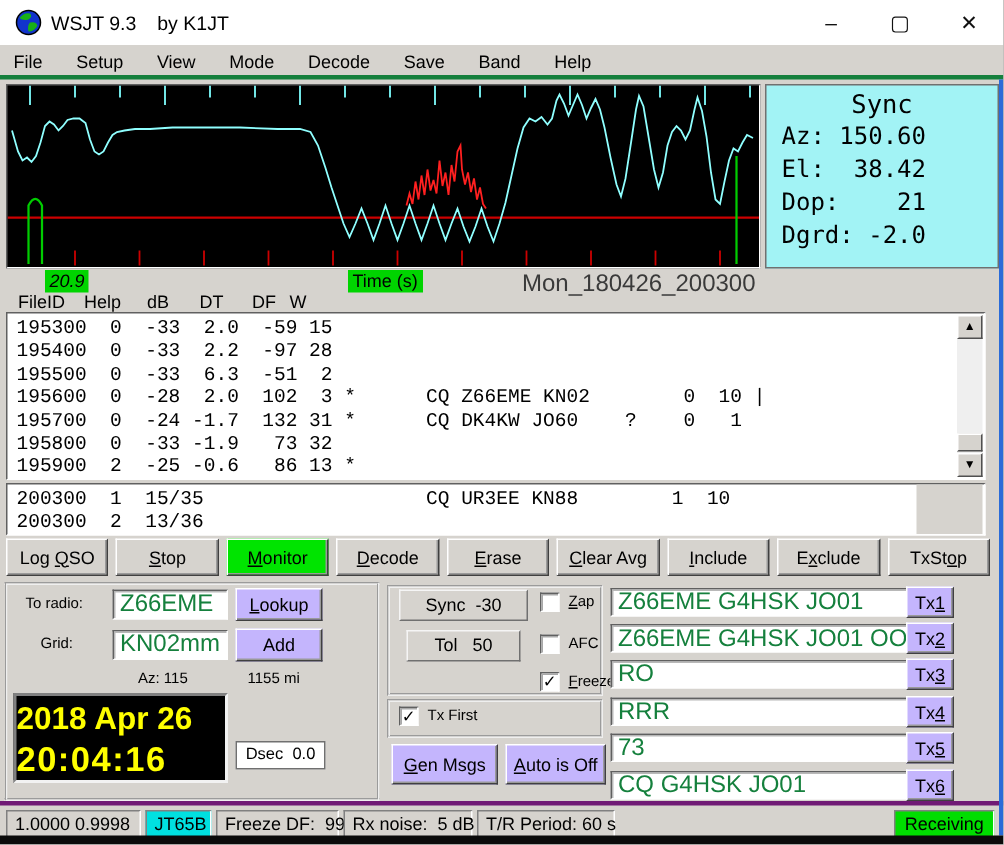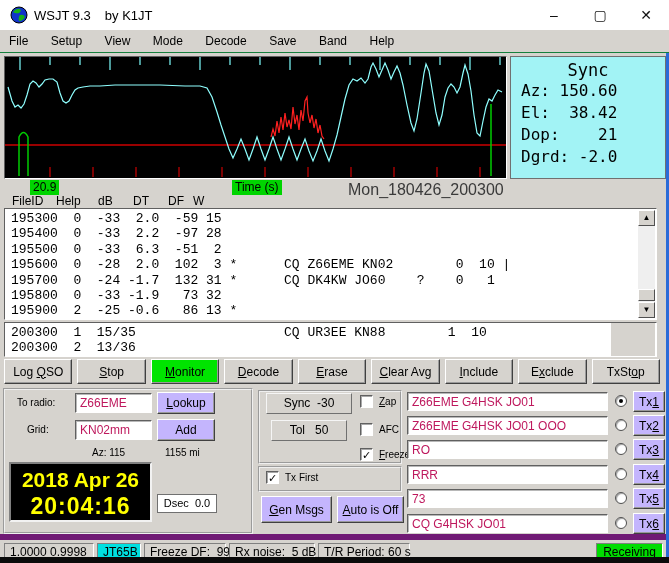--- a/index.html
+++ b/index.html
@@ -8,36 +8,36 @@
 
   
   #titlebar { position:absolute; left:0; top:0; width:669px; height:30px; background:#ffffff; }
   #app-icon { position:absolute; left:10px; top:6px; }
   #title-text { position:absolute; left:34px; top:8px; font-size:13px; color:#000; }
   #title-sub { margin-left:14px; }
   .wctl { position:absolute; top:0px; width:46px; height:30px; text-align:center; line-height:30px; font-size:14px; color:#111; }
   #btn-min { right:92px; }  #btn-max { right:46px; }  #btn-close { right:0px; }
 
   
-  #menubar { position:absolute; left:0; top:30px; width:669px; height:23px; background:#d6d3ce; border-bottom:1px solid #15803d; }
+  #menubar { position:absolute; left:0; top:30px; width:669px; height:23px; background:#d6d3ce; border-bottom:3px solid #15803d; }
   .menu-item { display:inline-block; padding:4px 9px 0 9px; font-size:12px; color:#000; }
 
   
   #spectrum { position:absolute; left:4px; top:56px; width:503px; height:123px;
               border-top:1px solid #606060; border-left:1px solid #606060;
               border-bottom:1px solid #fff; border-right:1px solid #fff; background:#000; }
   #moonbox { position:absolute; left:510px; top:56px; width:156px; height:123px;
              background:#a2f3f5; border:1px solid #707070;
              font-family:"DejaVu Sans Mono", monospace; color:#000; }
   #moon-title { text-align:center; font-size:17px; padding-top:3px; }
   .moon-line { font-size:16px; line-height:22px; padding-left:10px; white-space:pre; }
 
   
   .glabel { position:absolute; top:180px; font-size:12px; background:#00d400; color:#000; padding:0 3px; height:15px; line-height:15px; }
-  #freq-label { left:30px; }
+  #freq-label { left:30px;font-style:italic; }
   #time-label { left:232px; }
   #file-label { position:absolute; top:181px; left:348px; font-size:16px; color:#3a3a3a; }
 
   
   .dh { position:absolute; top:194px; font-size:12px; color:#000; }
 
   
   .textarea { position:absolute; left:4px; background:#fff;
               border-top:1px solid #606060; border-left:1px solid #606060;
               border-bottom:1px solid #fff; border-right:1px solid #fff; }
@@ -66,51 +66,51 @@
   
   #lowerpanel { position:absolute; left:0; top:386px; width:669px; height:148px; }
   .groupbox { position:absolute; border:2px groove #efefef; }
   #left-group { left:3px; top:2px; width:250px; height:146px; }
   #sync-group { left:258px; top:4px; width:144px; height:74px; }
   #txfirst-group { left:258px; top:80px; width:144px; height:26px; }
 
   .lbl { position:absolute; font-size:10px; color:#000; white-space:pre; }
   input.field { position:absolute; height:20px; background:#fff; border:1px solid;
                 border-color:#606060 #fff #fff #606060; box-shadow:inset 1px 1px 0 #b8b8b8;
-                font-family:"Liberation Sans", sans-serif; font-size:12px; color:#be185d; padding-left:4px; }
+                font-family:"Liberation Sans", sans-serif; font-size:16px; color:#15803d; padding-left:4px; }
   button.small { position:absolute; background:#c4b5fd; font-size:12px; color:#000;
                  border:1px solid; border-color:#fff #404040 #404040 #fff;
                  box-shadow:inset -1px -1px 0 #9a9a9a; cursor:default; }
 
   #clock { position:absolute; left:9px; top:76px; width:143px; height:60px; background:#000;
-           border:2px solid; border-color:#808080 #f2f2f2 #f2f2f2 #808080; text-align:center; }
+           border:2px solid; border-color:#808080 #f2f2f2 #f2f2f2 #808080; }
   #clock-date { color:#ffff00; font-size:21px; font-weight:bold; margin-top:4px; }
   #clock-time { color:#ffff00; font-size:23px; font-weight:bold; margin-top:1px; letter-spacing:1px; }
   #dsec-box { position:absolute; left:157px; top:108px; width:60px; height:19px; background:#fff;
               border:1px solid #707070; font-size:11px; text-align:center; line-height:17px; white-space:pre; }
 
   .panelbox { position:absolute; height:21px; background:#d6d3ce; border:1px solid;
               border-color:#f5f5f5 #707070 #707070 #f5f5f5; font-size:12px; text-align:center;
               line-height:19px; white-space:pre; }
 
   .checkbox { position:absolute; width:13px; height:13px; background:#fff; border:1px solid;
               border-color:#606060 #fff #fff #606060; box-shadow:inset 1px 1px 0 #a8a8a8;
               font-size:11px; line-height:12px; text-align:center; color:#000; }
   .radio { position:absolute; width:12px; height:12px; background:#fff; border-radius:50%;
            border:1px solid #505050; box-shadow:inset 1px 1px 1px #a0a0a0; }
   .radio.sel::after { content:""; position:absolute; left:3px; top:3px; width:4px; height:4px;
                       border-radius:50%; background:#000; }
 
   
   input.txfield { position:absolute; left:407px; width:201px; height:19px; }
-  .txbtn { width:32px; height:21px; left:633px; font-size:11px; }
+  .txbtn { width:32px; height:21px; left:604px; font-size:11px; }
 
   
   #statusbar { position:absolute; left:0; top:534px; width:669px; height:23px; background:#d6d3ce;
-               border-top:6px solid #701a75; }
+               border-top:3px solid #701a75; }
   .seg { position:absolute; top:3px; height:19px; font-size:12px; color:#000; line-height:17px;
          padding:0 5px; border:1px solid; border-color:#808080 #fff #fff #808080; white-space:pre; }
   #seg-calib { left:4px; width:90px; }
   #seg-mode { left:97px; width:44px; background:#00e0e0; text-align:center; }
   #seg-freeze { left:144px; width:82px;text-align:center; }
   #seg-rxnoise { left:229px; width:86px; }
   #seg-trperiod { left:318px; width:92px; }
   #seg-recv { left:596px; width:67px; background:#00dd00; text-align:center; }
 
   #right-border { position:absolute; right:0; top:53px; width:3px; height:504px; background:#2a6bd8; }

